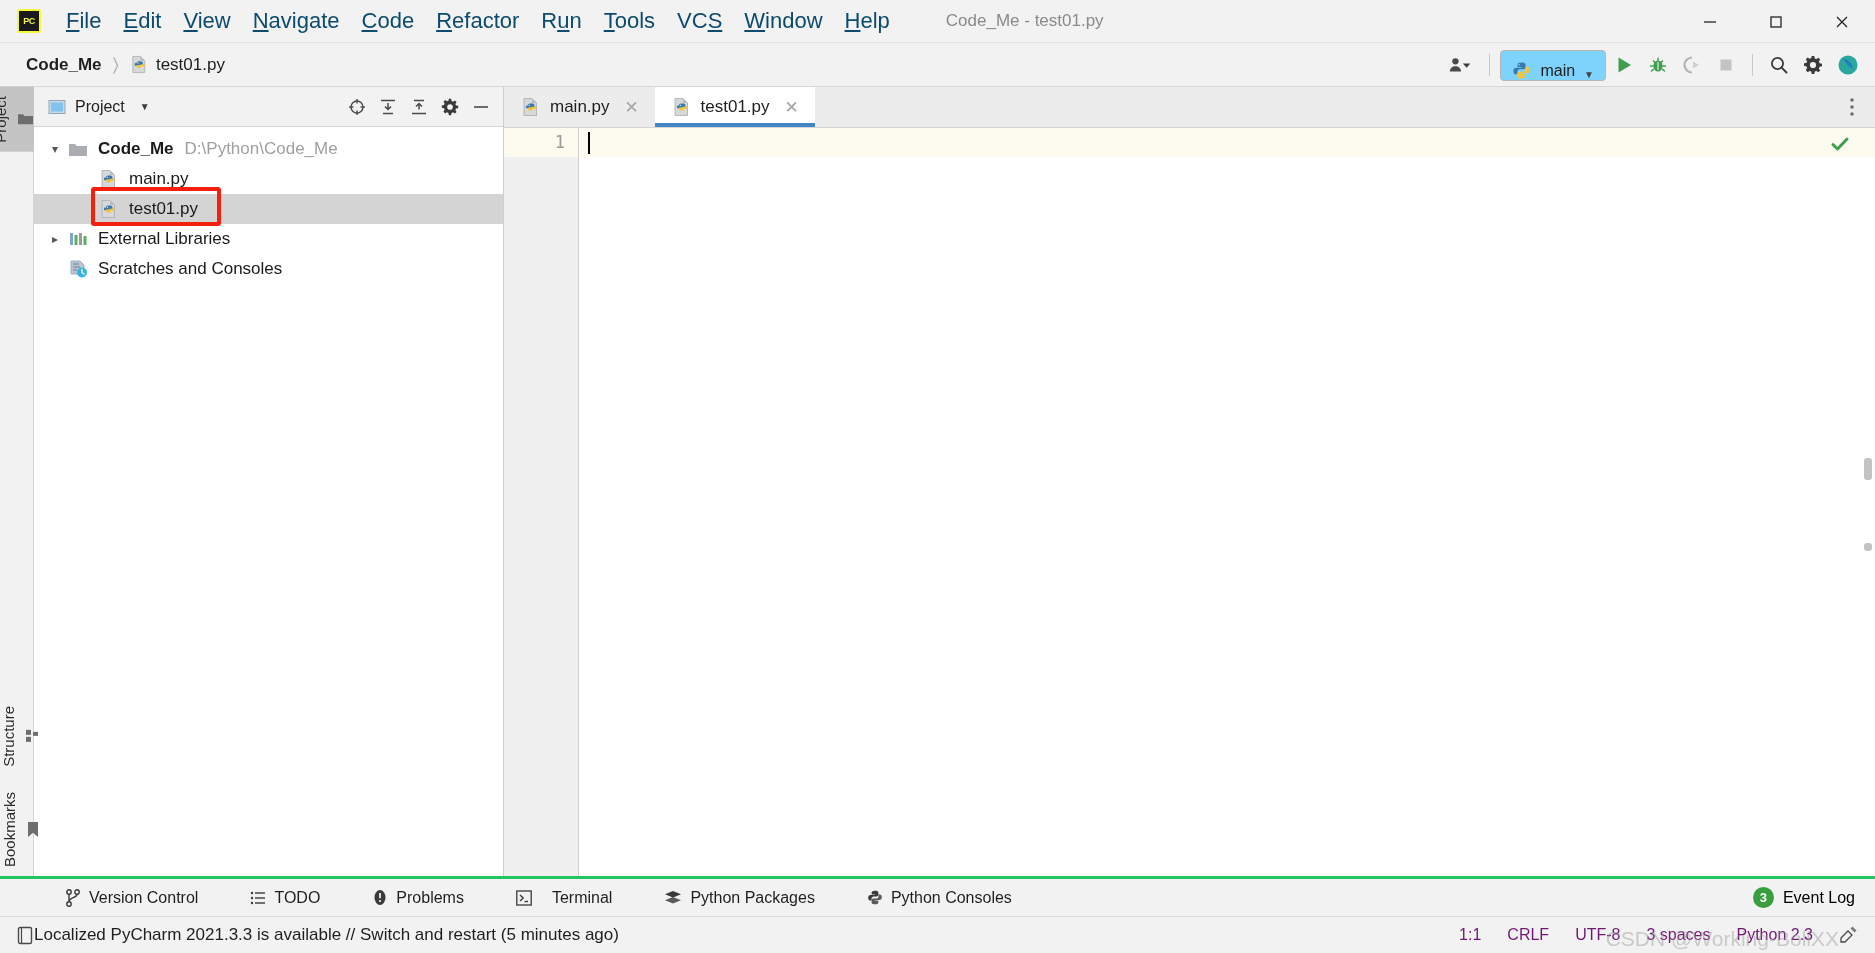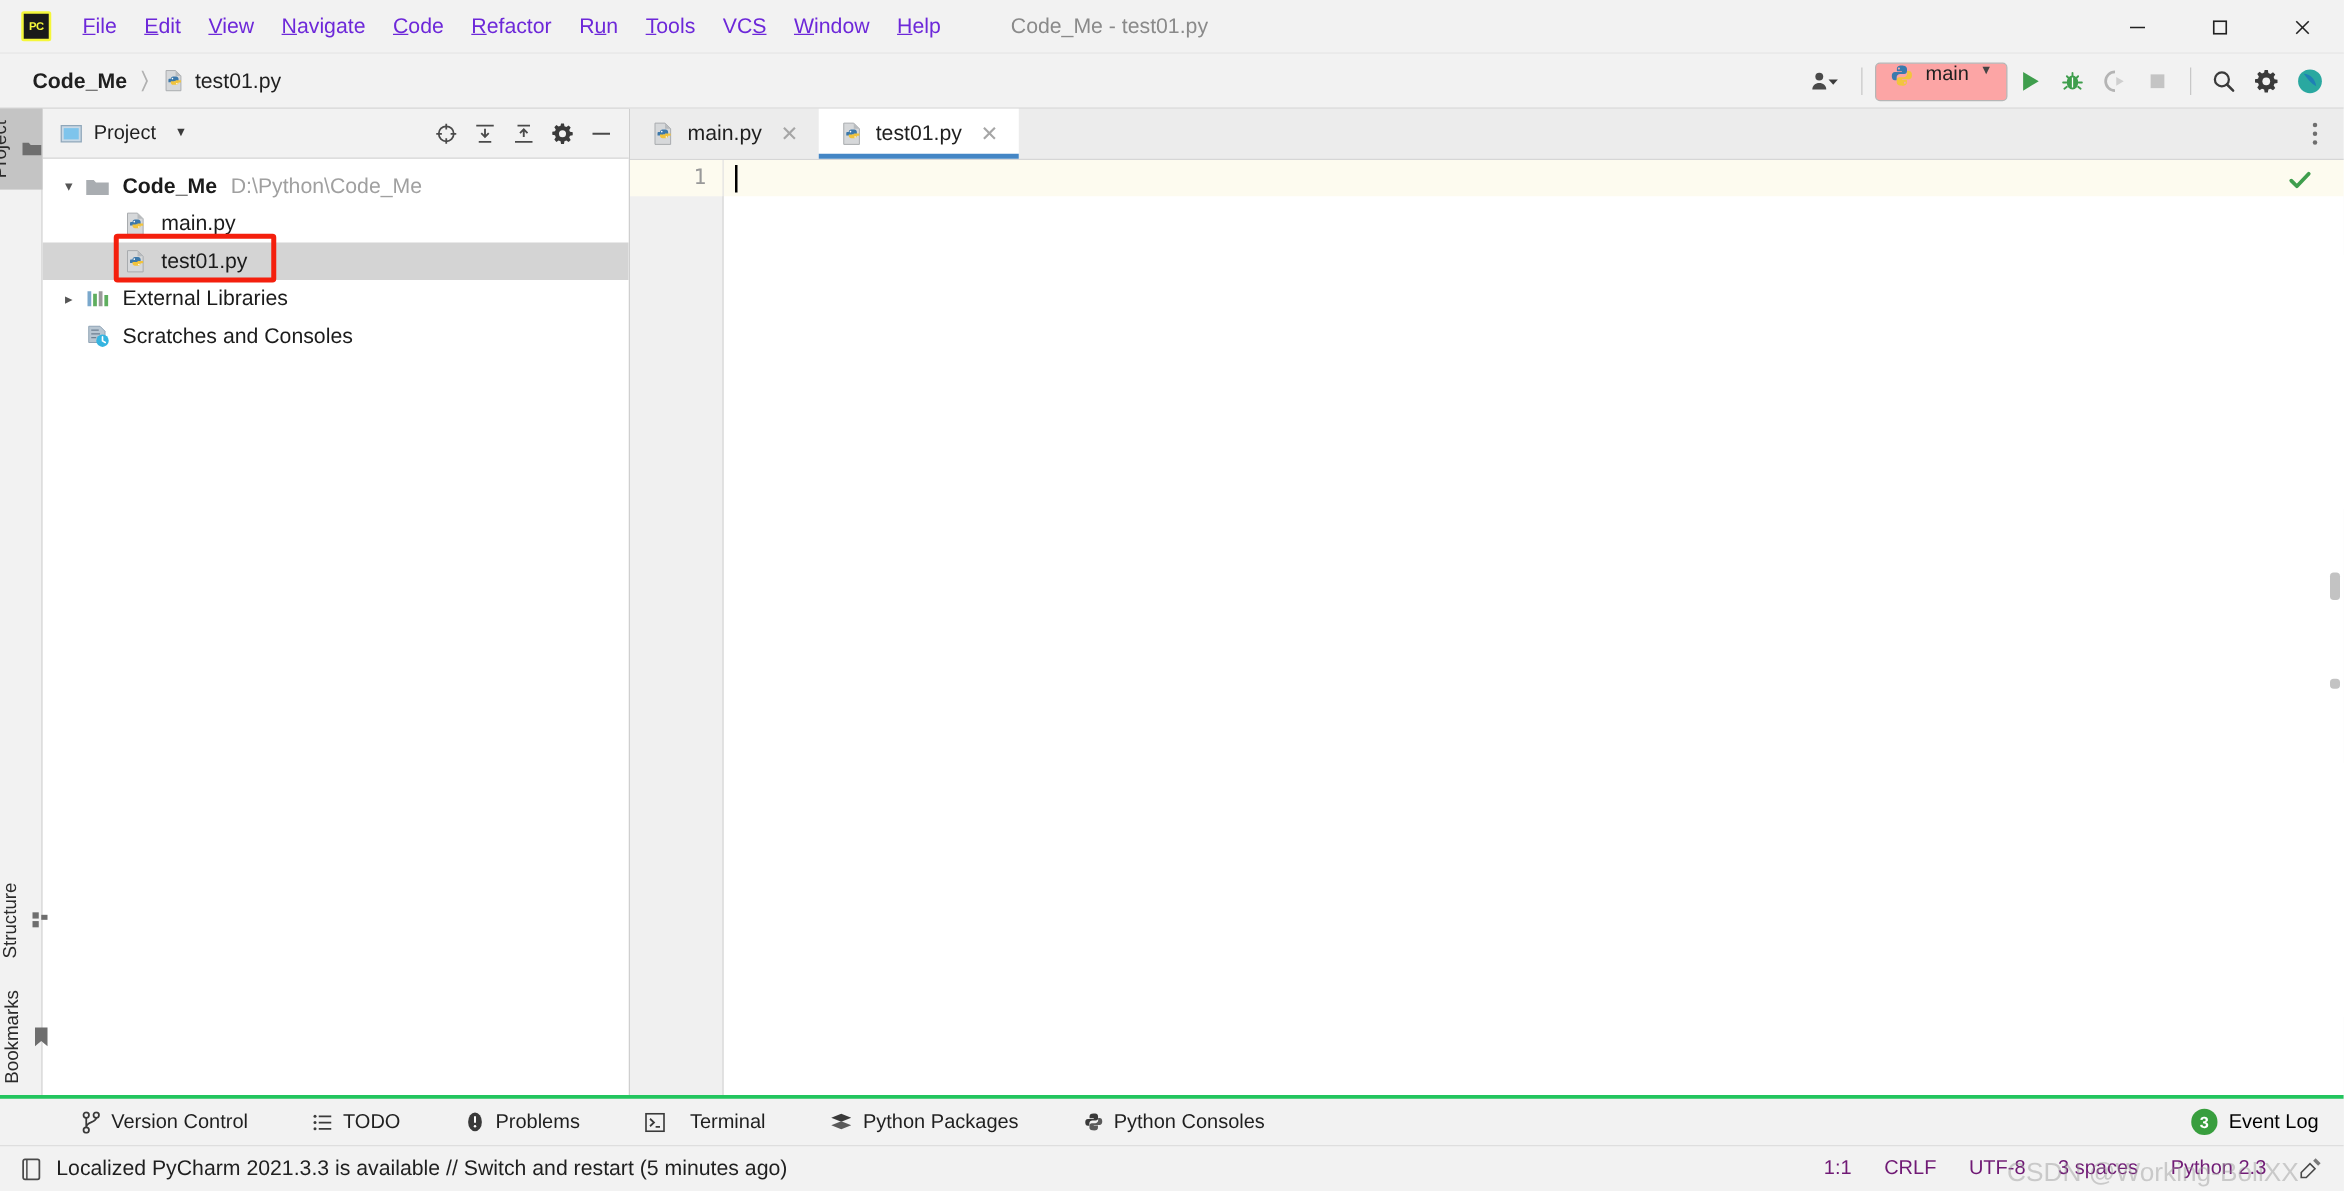--- a/index.html
+++ b/index.html
@@ -29,21 +29,21 @@
     width: 24px; height: 24px; margin-left: 17px; margin-right: 14px;
     background: #1a1a1a;
     border: 2px solid #f5f73a;
     border-radius: 2px;
     display: flex; align-items: center; justify-content: center;
     font-size: 9px; font-weight: bold; color: #f5f73a;
     letter-spacing: -0.5px;
     flex: 0 0 auto;
   }
   .menu-item {
-    font-size: 17px; color: #6d28d9;
+    font-size: 22px; color: #0c4a6e;
     padding: 4px 11px; cursor: default;
     white-space: nowrap;
   }
   .menu-item u { text-decoration: underline; }
   .win-title {
     font-size: 17px; color: #8a8a8a;
     margin-left: 45px; white-space: nowrap;
   }
   .wincontrols {
     position: absolute; right: 0; top: 0; height: 43px;
@@ -74,24 +74,24 @@
     position: absolute; right: 10px; top: 0; height: 44px;
     display: flex; align-items: center; gap: 2px;
   }
   .tb-btn {
     display: flex; align-items: center; justify-content: center;
     height: 32px; min-width: 32px; padding: 0 5px;
     border-radius: 3px; cursor: default;
   }
   .tb-sep { width: 1px; height: 22px; background: #c8c8c8; margin: 0 8px; }
   .runconfig {
-    display: flex; align-items: flex-start; gap: 9px;
+    display: flex; align-items: flex-end; gap: 9px;
     height: 31px; padding: 0 11px;
     border: 1px solid #b6b6b6; border-radius: 4px;
-    background: #fca5a5; cursor: default;
+    background: #7dd3fc; cursor: default;
     font-size: 16px; color: #1f1f1f;
   }
 
   
   .body-row { flex: 1 1 auto; display: flex; min-height: 0; }
 
   
   .leftstrip {
     width: 34px; min-width: 34px;
     background: #f2f2f2;
@@ -259,21 +259,21 @@
     display: flex; align-items: center; justify-content: center;
   }
   .statusbar {
     height: 37px; min-height: 37px;
     background: #f2f2f2;
     border-top: 1px solid #dedede;
     display: flex; align-items: center;
     position: relative;
   }
   .sb-msg {
-    display: flex; align-items: center; gap: 11px;
+    display: flex; align-items: center; 
     margin-left: 17px; font-size: 17px; color: #1f1f1f;
     cursor: default;
   }
   .sb-right {
     position: absolute; right: 16px;
     display: flex; align-items: center; gap: 26px;
     font-size: 16px; color: #701a75;
   }
   .sb-right span { cursor: default; }
   .watermark {

